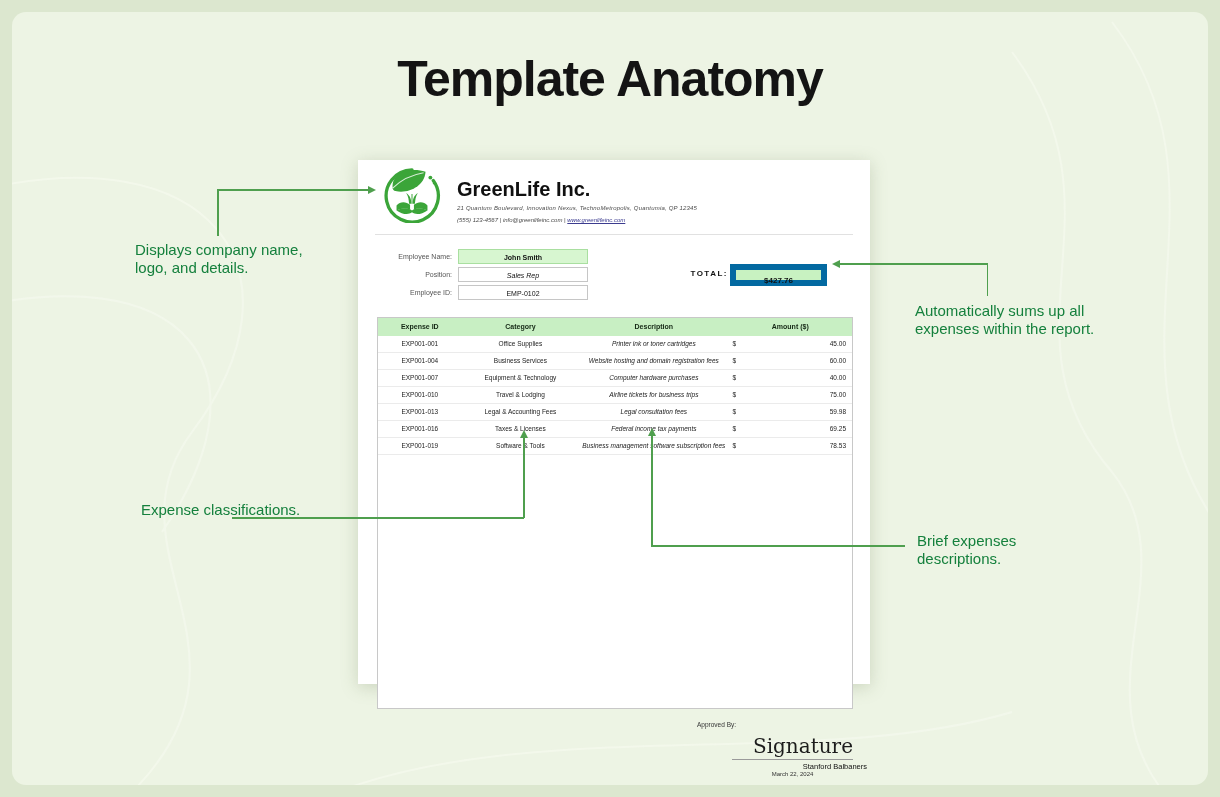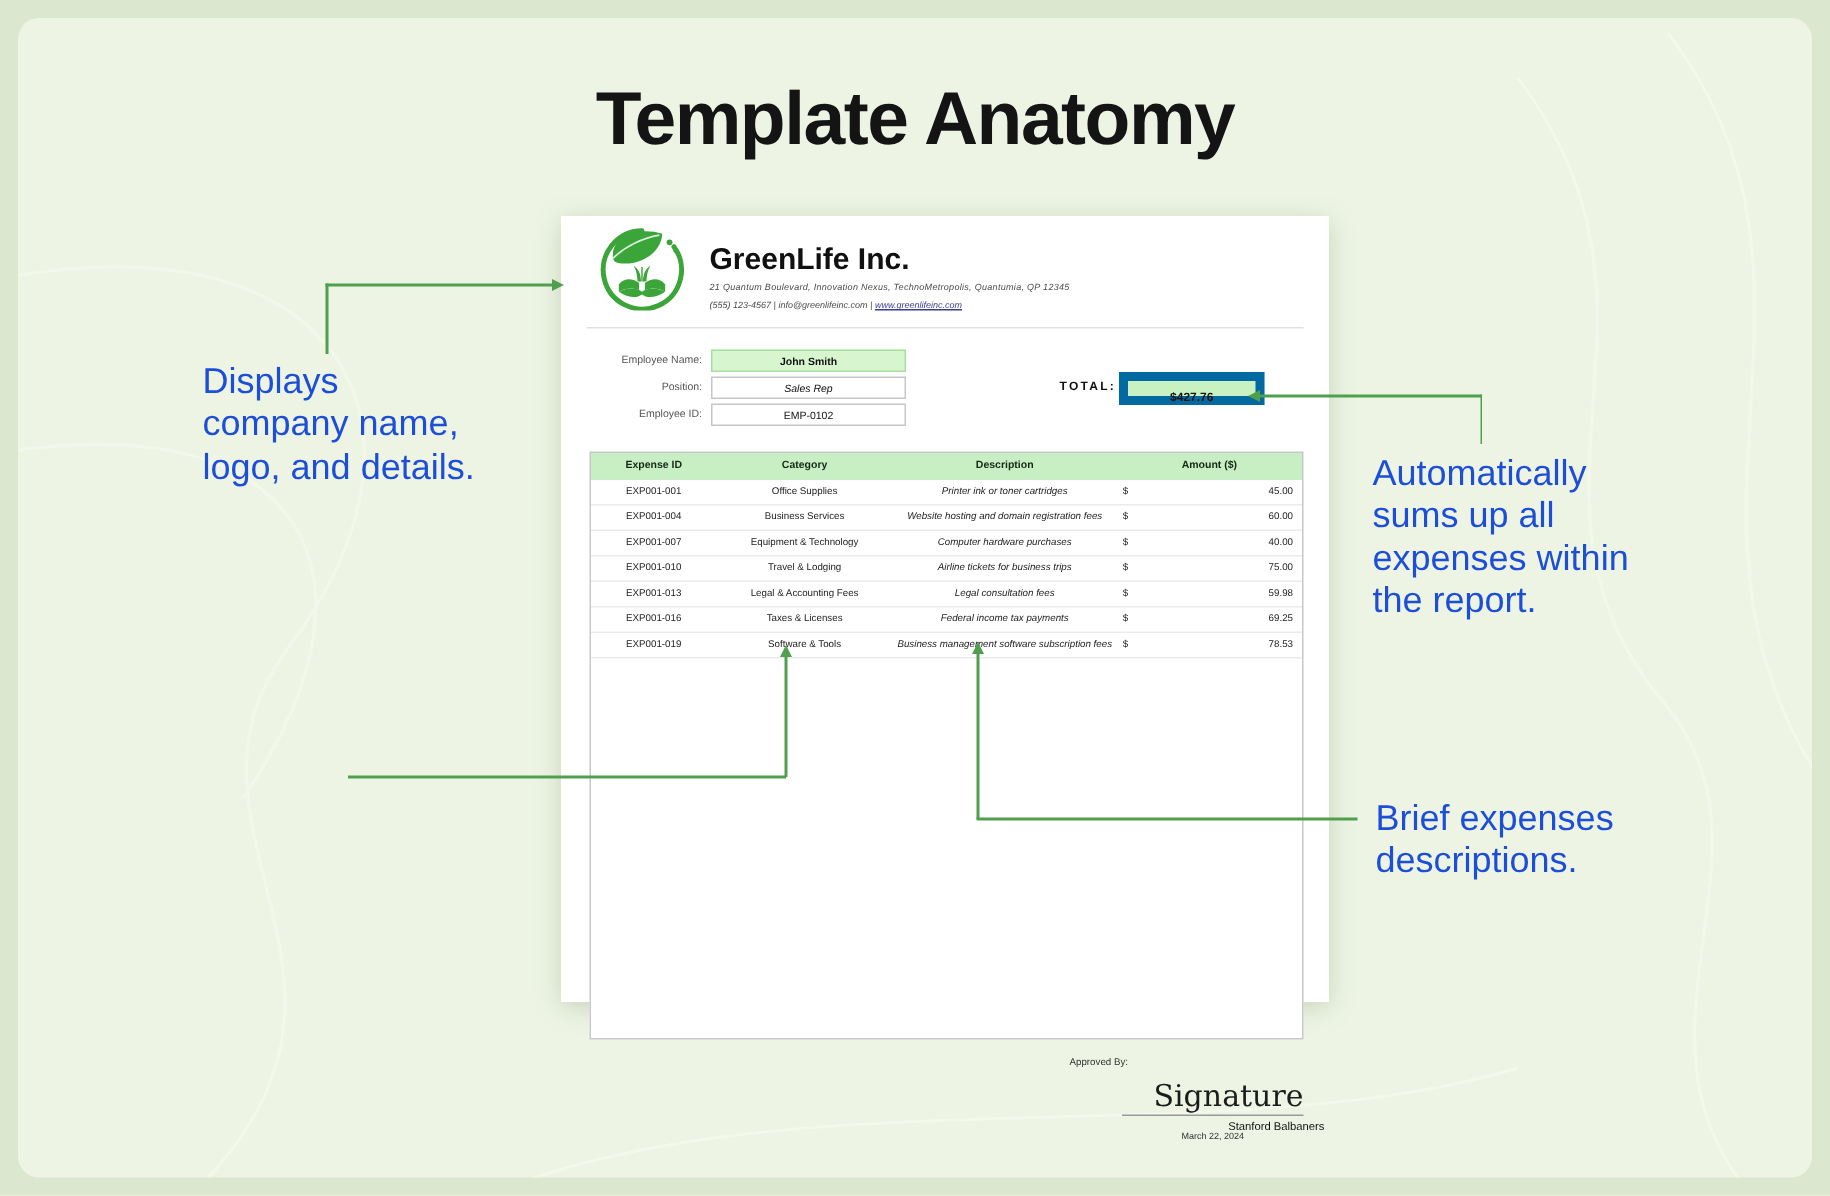--- a/index.html
+++ b/index.html
@@ -14,22 +14,22 @@
     background:#edf4e4;border-radius:14px;overflow:hidden;
   }
   .texture{position:absolute;inset:0;pointer-events:none;}
   .page-title{
     position:absolute;left:0;top:38px;width:100%;
     text-align:center;font-size:50px;font-weight:bold;color:#141414;
     letter-spacing:-1px;margin:0;
   }
   
   .doc{
-    position:absolute;left:346px;top:132px;width:512px;height:524px;
-    background:#ffffff;box-shadow:0 3px 16px rgba(110,130,90,.28);margin-left:16px;
+    position:absolute;left:346px;top:148px;width:512px;height:524px;
+    background:#ffffff;box-shadow:0 3px 16px rgba(110,130,90,.28);
   }
   .logo{position:absolute;left:25px;top:5px;width:58px;height:58px;}
   .company-name{position:absolute;left:99px;top:18px;font-size:20px;font-weight:bold;color:#101010;}
   .company-address{position:absolute;left:99px;top:45px;font-size:6px;font-style:italic;color:#4a4a4a;letter-spacing:.2px;}
   .company-contact{position:absolute;left:99px;top:57px;font-size:6px;font-style:italic;color:#4a4a4a;}
   .company-contact .link{text-decoration:underline;color:#3b3b8f;}
   .hdr-divider{position:absolute;left:17px;top:74px;width:478px;height:1px;background:#e1e1e1;}
 
   .fld-label{position:absolute;left:10px;width:84px;text-align:right;font-size:7px;color:#555;line-height:15px;}
   .fld-box{position:absolute;left:100px;width:130px;height:15px;line-height:15px;text-align:center;font-size:7px;color:#111;box-sizing:border-box;}
@@ -53,21 +53,21 @@
   .col-val{width:108px;text-align:right;padding-right:6px;}
 
   .approved-label{position:absolute;left:339px;top:561px;font-size:6.5px;color:#333;}
   .sig-script{position:absolute;left:374px;top:574px;width:121px;text-align:right;
     font-family:"DejaVu Serif", serif;font-size:20px;color:#1c1c1c;}
   .sig-line{position:absolute;left:374px;top:599px;width:121px;height:1px;background:#9a9a9a;}
   .sig-name{position:absolute;left:360px;top:602px;width:149px;text-align:right;font-size:7.5px;font-weight:normal;color:#111;}
   .sig-date{position:absolute;left:360px;top:611px;width:149px;text-align:center;font-size:6px;color:#333;}
 
   
-  .note{position:absolute;font-size:24px;line-height:1.18;color:#1d4ed8;}
+  .note{position:absolute;font-size:15px;line-height:1.18;color:#15803d;}
   .ann-h{position:absolute;height:1.5px;background:#4f9f4e;}
   .ann-v{position:absolute;width:1.5px;background:#4f9f4e;}
   .arr{position:absolute;width:0;height:0;}
   .arr-right{border-top:4.5px solid transparent;border-bottom:4.5px solid transparent;border-left:8px solid #4f9f4e;}
   .arr-left{border-top:4.5px solid transparent;border-bottom:4.5px solid transparent;border-right:8px solid #4f9f4e;}
   .arr-up{border-left:4.5px solid transparent;border-right:4.5px solid transparent;border-bottom:8px solid #4f9f4e;}
 </style>
 </head>
 <body>
 
@@ -191,20 +191,21 @@
   <div class="note" style="left:123px;top:229px;width:190px;">Displays company name, logo, and details.</div>
   <div class="ann-v" style="left:205px;top:177px;height:47px;"></div>
   <div class="ann-h" style="left:205px;top:177px;width:151px;"></div>
   <div class="arr arr-right" style="left:356px;top:173.5px;"></div>
 
   <div class="note" style="left:903px;top:290px;width:200px;">Automatically sums up all expenses within the report.</div>
   <div class="ann-h" style="left:828px;top:251px;width:148px;"></div>
   <div class="ann-v" style="left:974.5px;top:251px;height:33px;"></div>
   <div class="arr arr-left" style="left:820px;top:247.5px;"></div>
 
+  <div class="note" style="left:129px;top:489px;width:165px;">Expense classifications.</div>
   <div class="ann-h" style="left:220px;top:505px;width:292px;"></div>
   <div class="ann-v" style="left:511px;top:426px;height:80px;"></div>
   <div class="arr arr-up" style="left:507.5px;top:418px;"></div>
 
   <div class="note" style="left:905px;top:520px;width:180px;">Brief expenses descriptions.</div>
   <div class="ann-h" style="left:639px;top:533px;width:254px;"></div>
   <div class="ann-v" style="left:639px;top:424px;height:110px;"></div>
   <div class="arr arr-up" style="left:635.5px;top:416px;"></div>
 </div>
 

